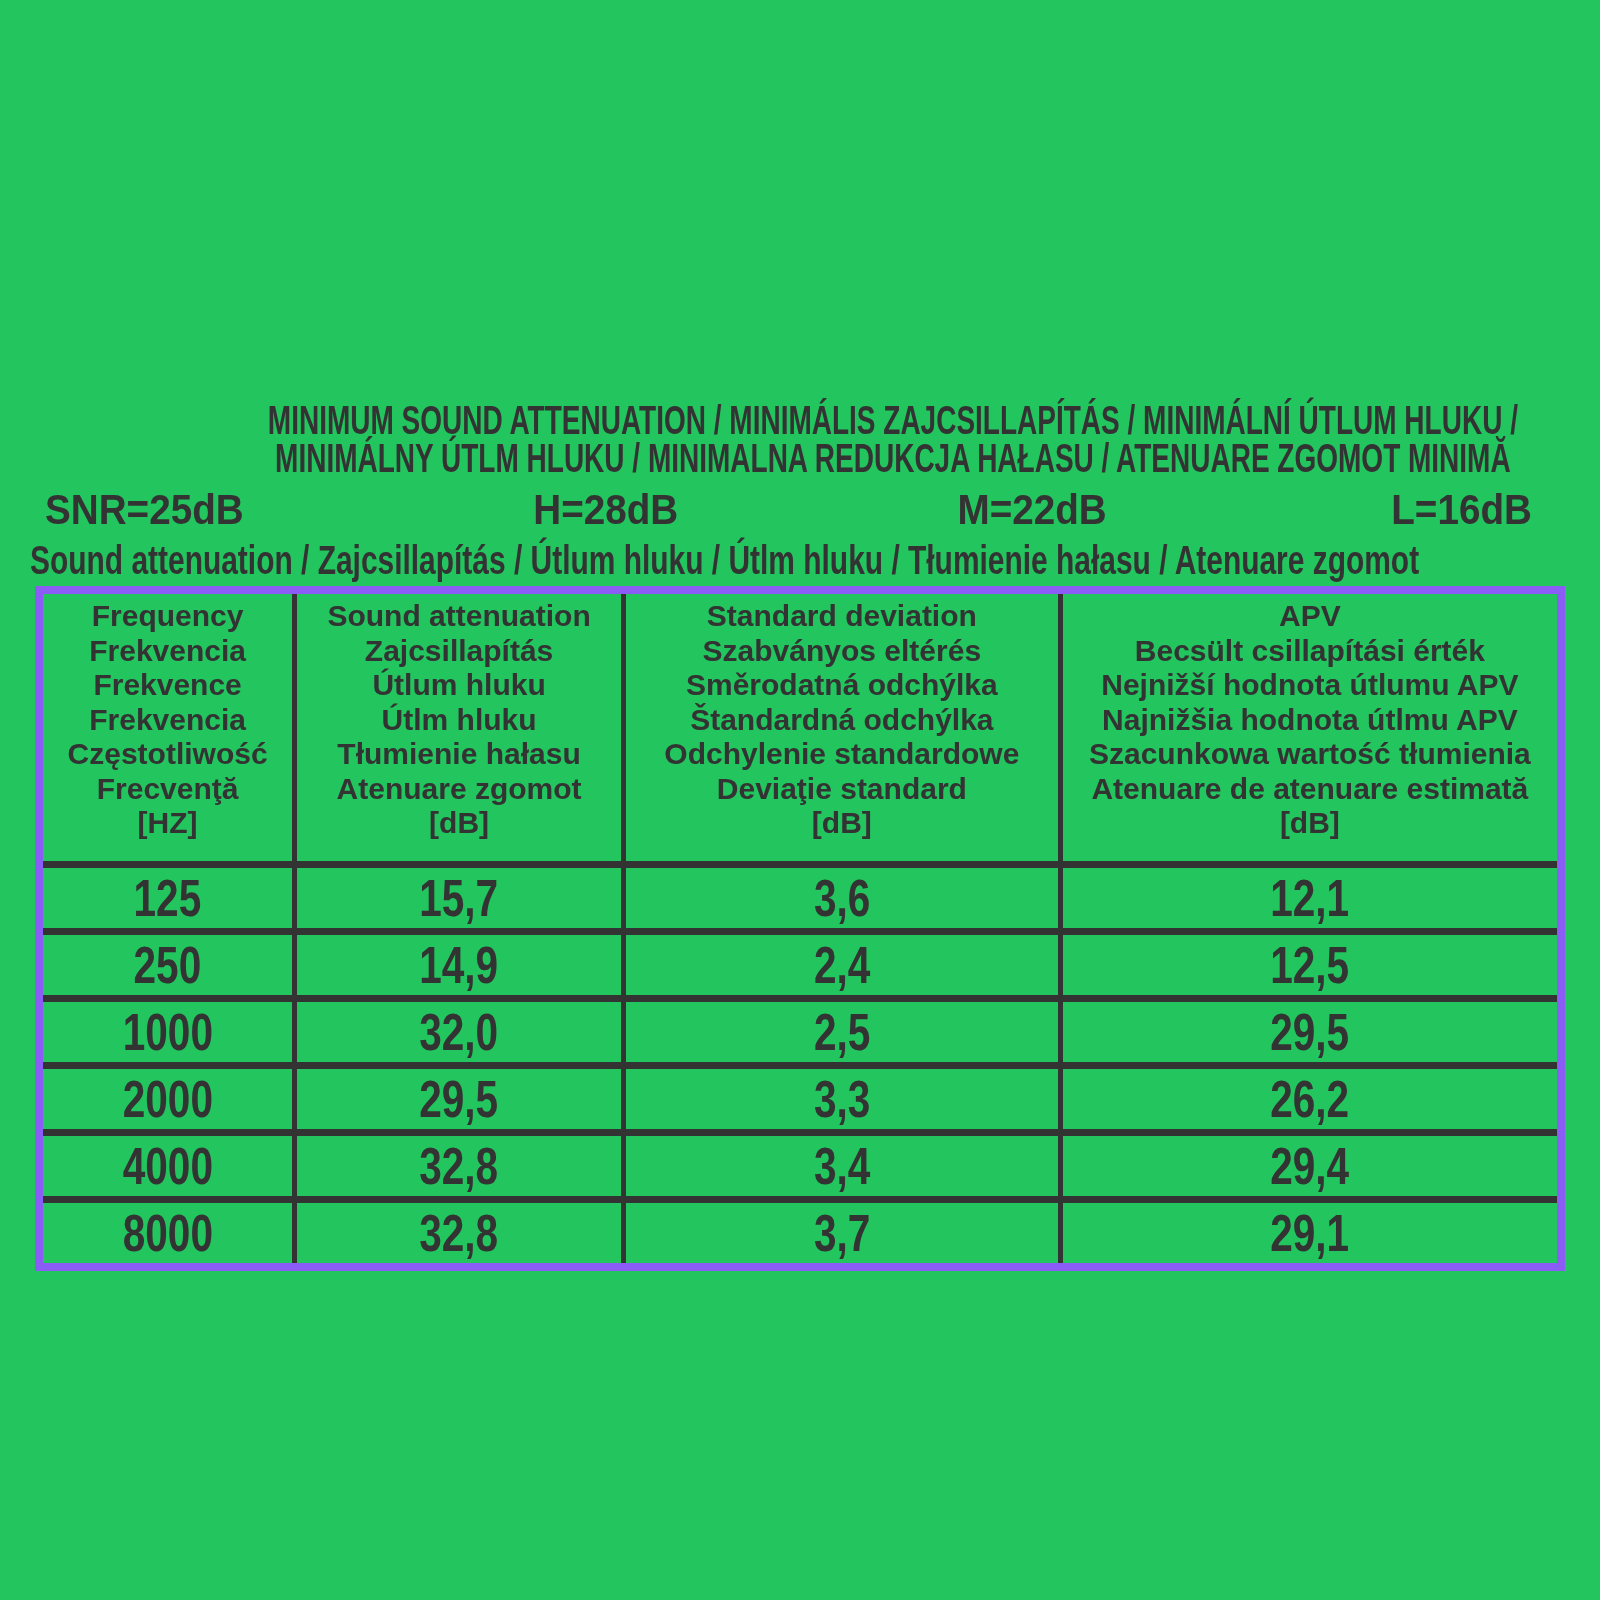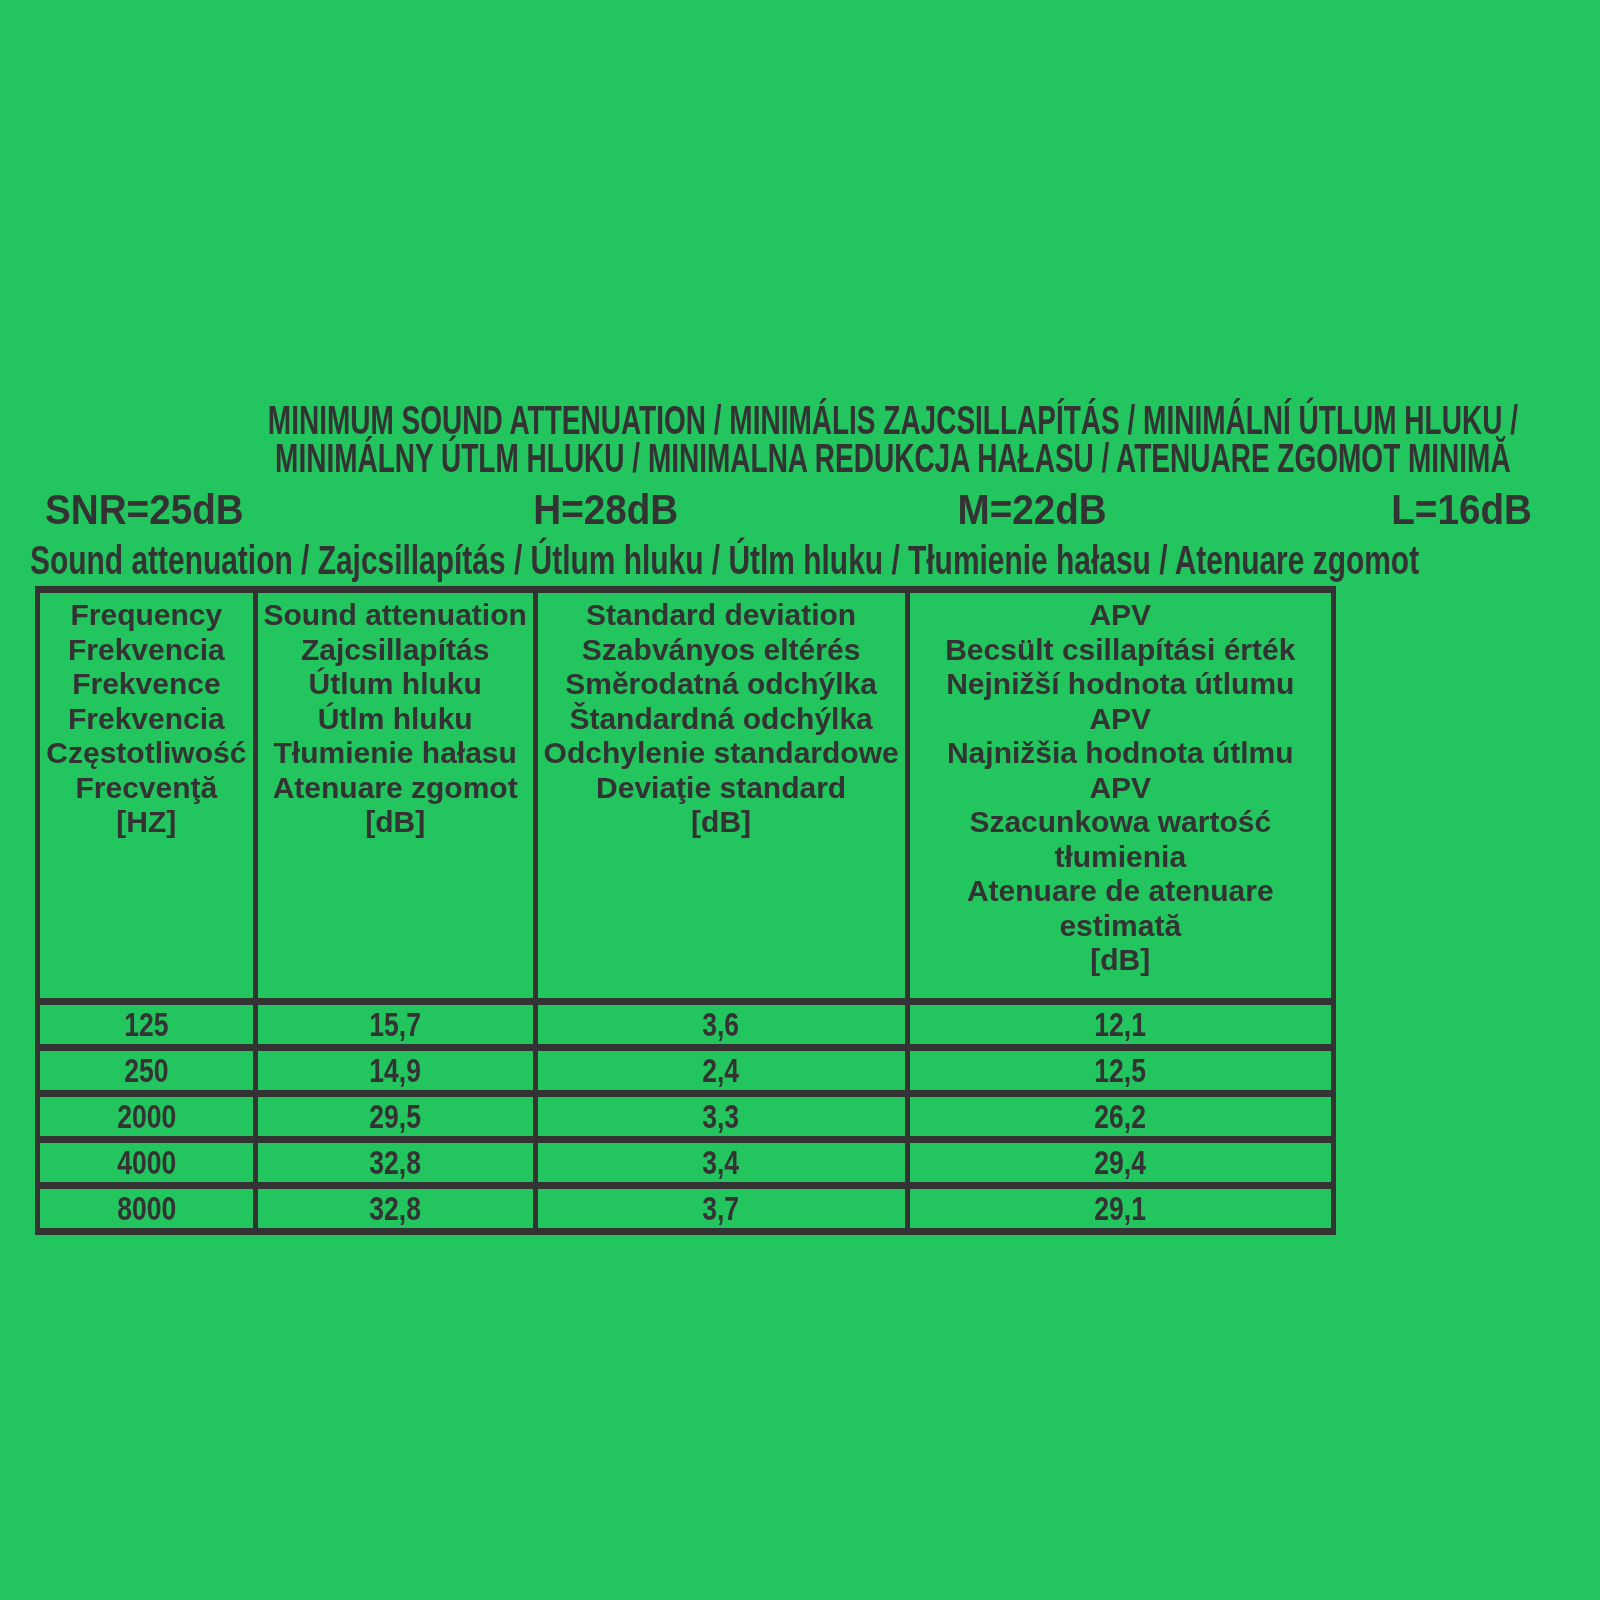--- a/index.html
+++ b/index.html
@@ -68,24 +68,24 @@
     transform: scaleX(0.73);
     transform-origin: 0 50%;
     white-space: nowrap;
   }
 
   
   table.attn {
     position: absolute;
     top: 586px;
     left: 35px;
-    width: 1301px;
+    width: 1530px;
     border-collapse: collapse;
     table-layout: fixed;
-    border: 4px solid #8b5cf6;
+    border: 8px solid #8b5cf6;
   }
   col.c1 { width: 16.8%; }
   col.c2 { width: 21.6%; }
   col.c3 { width: 28.7%; }
   col.c4 { width: 32.9%; }
   th, td {
     border-top: 7px solid #333333;
     border-bottom: 7px solid #333333;
     border-left: 5px solid #333333;
     border-right: 5px solid #333333;
@@ -94,21 +94,21 @@
   }
   th {
     vertical-align: top;
     font-size: 30px;
     line-height: 34.5px;
     padding: 5px 4px 20px 4px;
     white-space: pre-line;
   }
   td {
     height: 39px;
-    font-size: 34px;
+    font-size: 52px;
     padding: 0;
     vertical-align: middle;
   }
   .num {
     display: inline-block;
     transform: scaleX(0.78);
     transform-origin: 50% 50%;
     line-height: 39px;
   }
 </style>
@@ -181,20 +181,26 @@
         <td><span class="num">3,6</span></td>
         <td><span class="num">12,1</span></td>
       </tr>
       <tr>
         <td><span class="num">250</span></td>
         <td><span class="num">14,9</span></td>
         <td><span class="num">2,4</span></td>
         <td><span class="num">12,5</span></td>
       </tr>
       <tr>
+        <td><span class="num">1000</span></td>
+        <td><span class="num">32,0</span></td>
+        <td><span class="num">2,5</span></td>
+        <td><span class="num">29,5</span></td>
+      </tr>
+      <tr>
         <td><span class="num">2000</span></td>
         <td><span class="num">29,5</span></td>
         <td><span class="num">3,3</span></td>
         <td><span class="num">26,2</span></td>
       </tr>
       <tr>
         <td><span class="num">4000</span></td>
         <td><span class="num">32,8</span></td>
         <td><span class="num">3,4</span></td>
         <td><span class="num">29,4</span></td>

